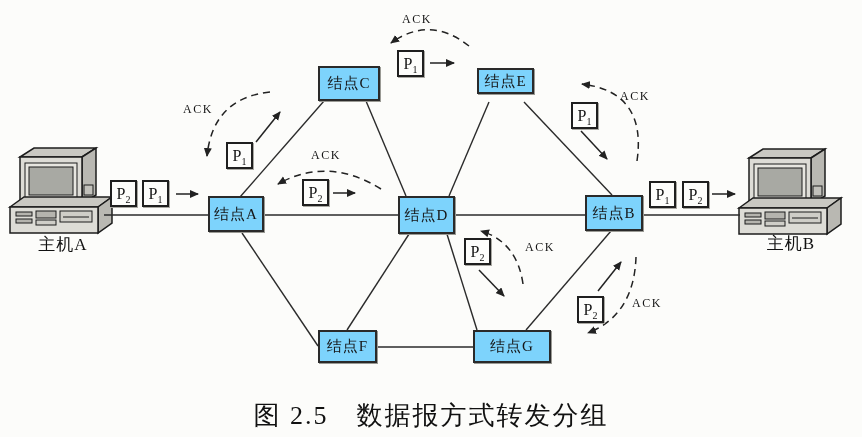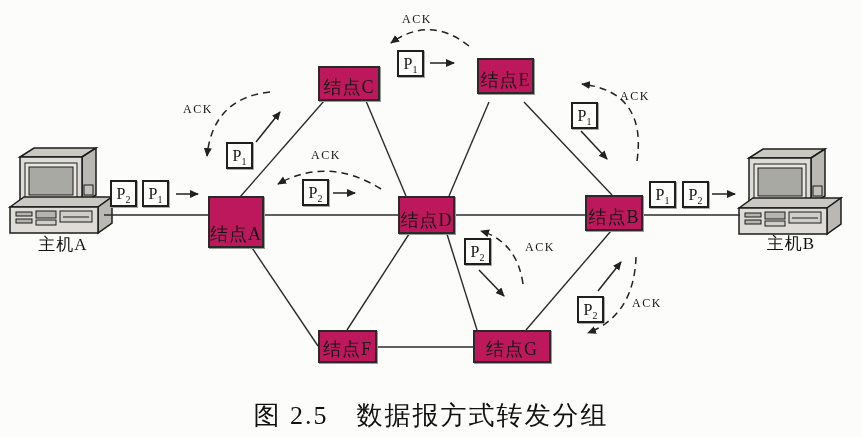--- a/index.html
+++ b/index.html
@@ -2,23 +2,23 @@
 <html><head>
 <meta charset="utf-8">
 <style>
   html,body{margin:0;padding:0;background:#ffffff;}
   #stage{
     position:relative;width:862px;height:437px;background:#fcfcfa;
     font-family:"Liberation Serif", serif;color:#1a1a1a;overflow:hidden;
   }
   #diagram-svg{position:absolute;left:0;top:0;}
   .node{
-    position:absolute;box-sizing:border-box;background:#be185d;
-    border:2px solid #2a2a2a;display:flex;align-items:flex-end;justify-content:center;
-    font-size:18px;letter-spacing:1px;color:#151515;
+    position:absolute;box-sizing:border-box;background:#7dd3fc;
+    border:2px solid #2a2a2a;display:flex;align-items:center;justify-content:center;
+    font-size:15px;letter-spacing:1px;color:#151515;
     box-shadow:1px 1px 0 #9a9a94;
   }
   .pkt{
     position:absolute;box-sizing:border-box;width:27px;height:27px;background:#fdfdfb;
     border:2px solid #1f1f1f;display:flex;align-items:flex-start;justify-content:center;
     font-size:16px;line-height:23px;color:#111;box-shadow:1px 1px 0 #aaa9a3;
   }
   .pkt sub{font-size:10px;line-height:1;transform:translateY(13px);}
   .ack{position:absolute;font-size:12px;letter-spacing:1.5px;color:#161616;}
   .hostlbl{position:absolute;width:72px;text-align:center;font-size:17px;letter-spacing:1px;color:#111;}
@@ -91,27 +91,27 @@
     <g stroke="#222" stroke-width="1.5" fill="none" stroke-dasharray="7 5">
       <path d="M469,46 Q430,15 391,43" marker-end="url(#ah)"></path>
       <path d="M270,92 Q213,98 207,156" marker-end="url(#ah)"></path>
       <path d="M381,189 Q328,156 278,184" marker-end="url(#ah)"></path>
       <path d="M637,161 Q647,92 582,84" marker-end="url(#ah)"></path>
       <path d="M523,284 Q517,242 481,231" marker-end="url(#ah)"></path>
       <path d="M636,257 Q634,315 588,333" marker-end="url(#ah)"></path>
     </g>
   </svg>
 
-  <div class="node" style="left:208px;top:196px;width:56px;height:52px">
+  <div class="node" style="left:208px;top:196px;width:56px;height:36px">
       <span>结点A</span>
     </div>
   <div class="node" style="left:318px;top:66px;width:62px;height:35px">
       <span>结点C</span>
     </div>
-  <div class="node" style="left:477px;top:58px;width:57px;height:36px">
+  <div class="node" style="left:477px;top:68px;width:57px;height:26px">
       <span>结点E</span>
     </div>
   <div class="node" style="left:398px;top:196px;width:57px;height:38px">
       <span>结点D</span>
     </div>
   <div class="node" style="left:585px;top:195px;width:58px;height:36px">
       <span>结点B</span>
     </div>
   <div class="node" style="left:318px;top:330px;width:59px;height:33px">
       <span>结点F</span>

